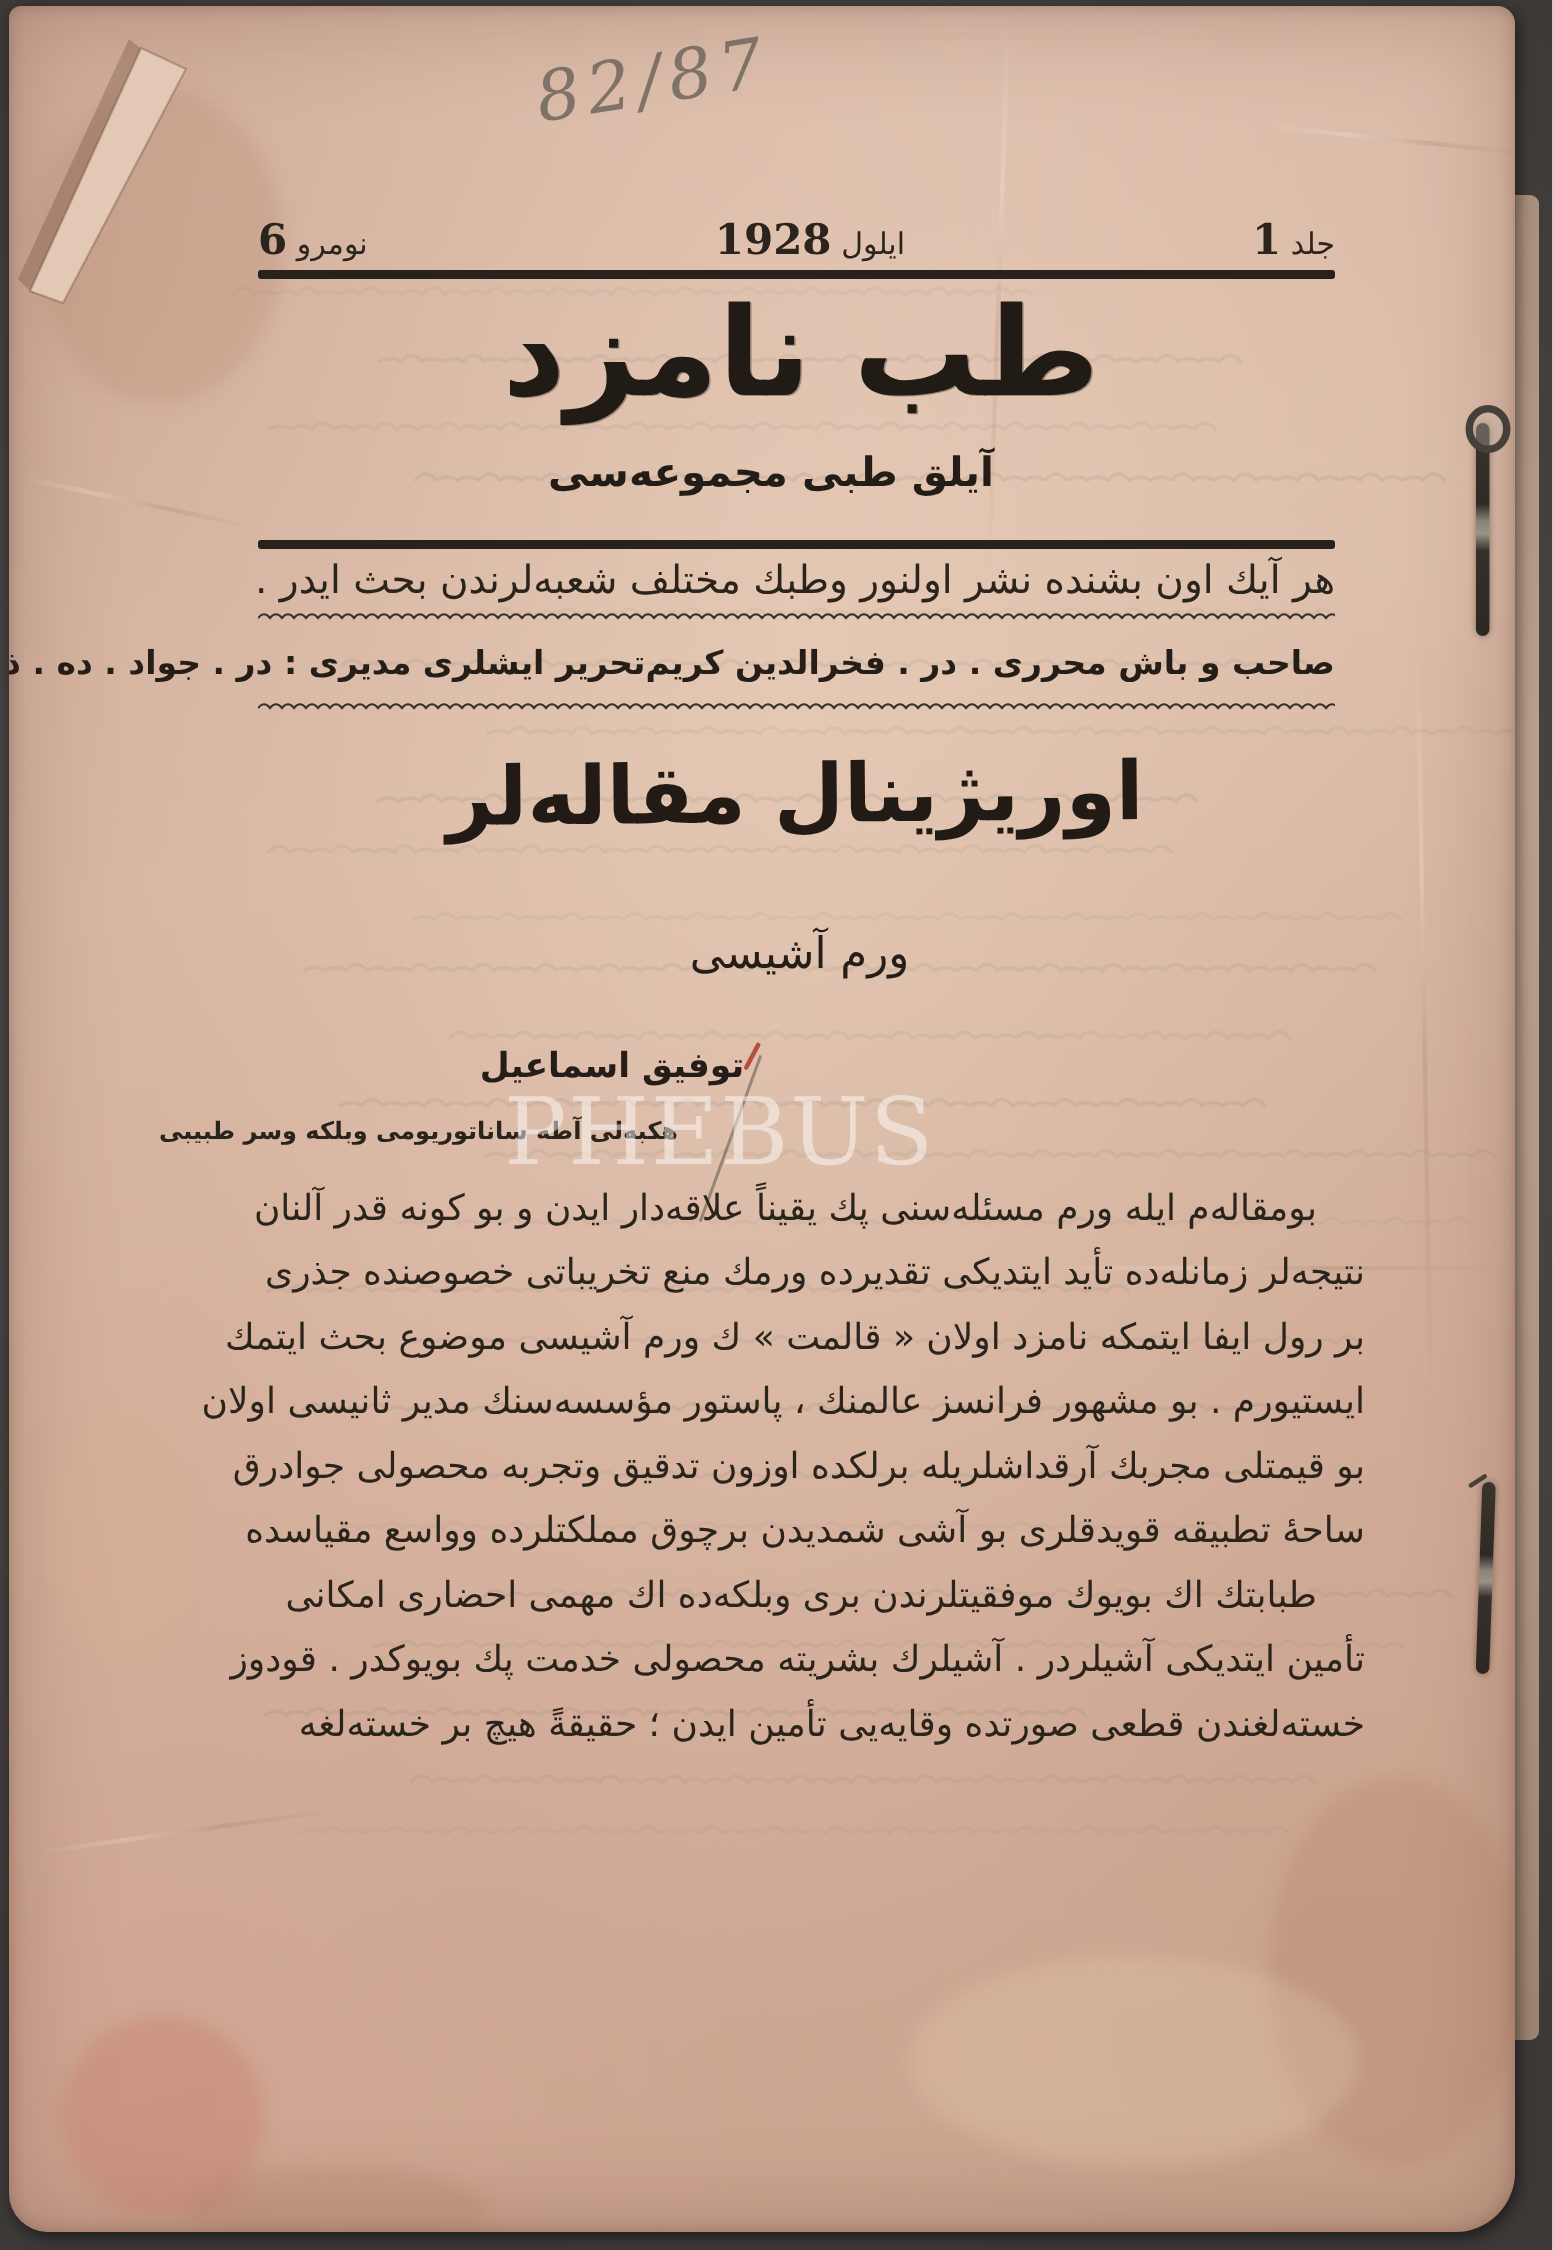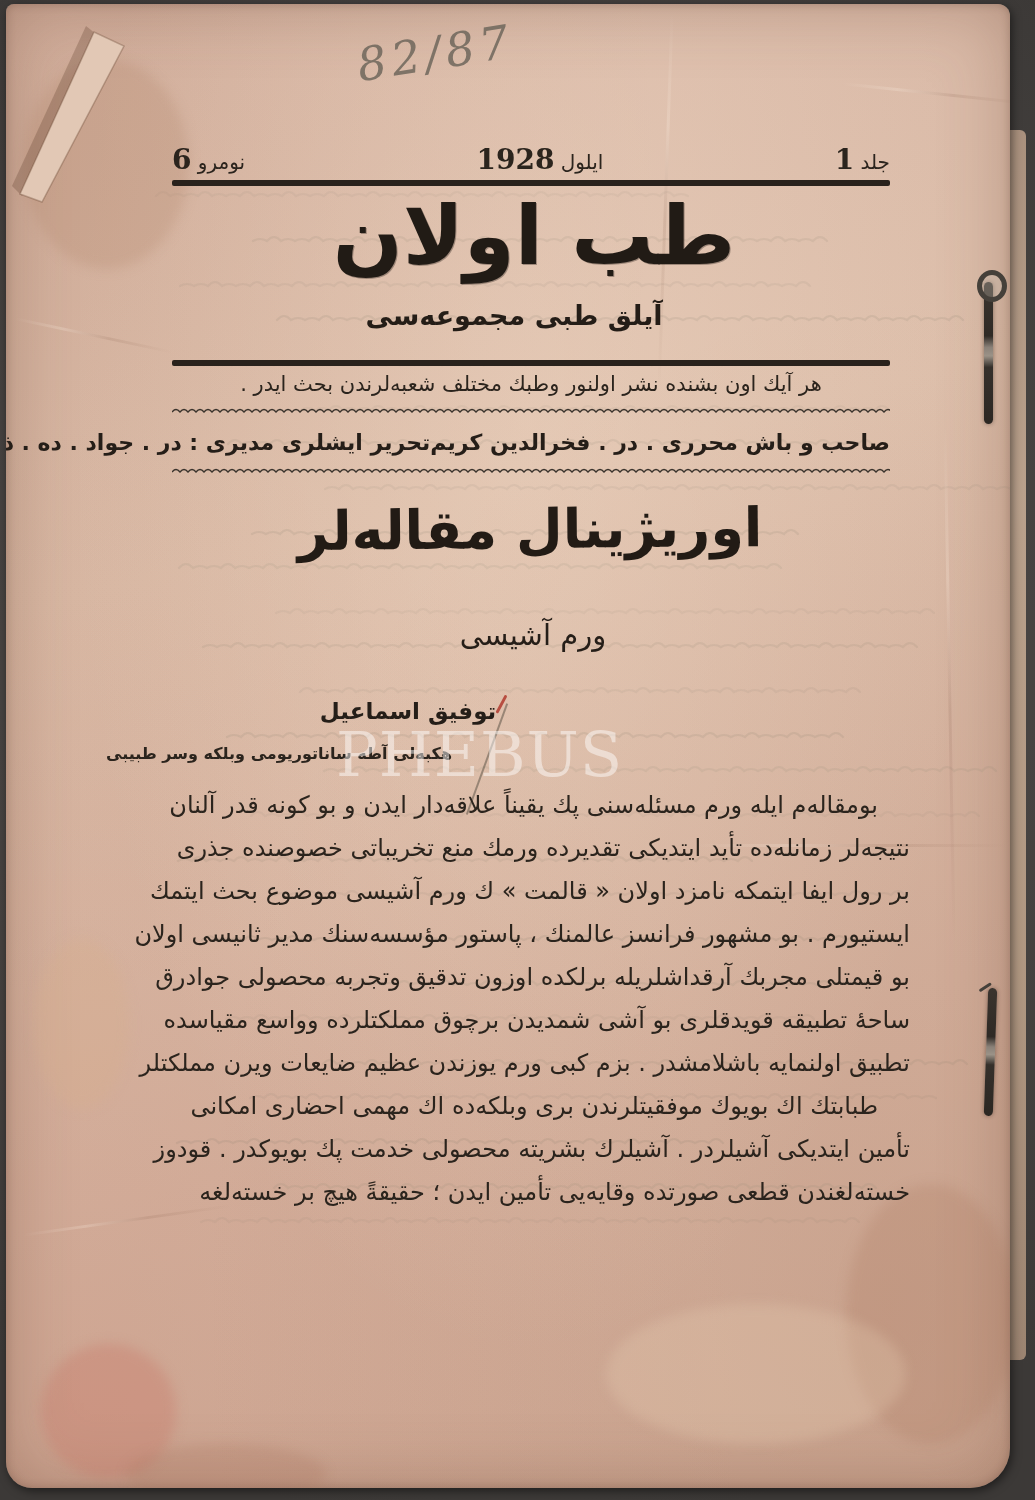--- a/index.html
+++ b/index.html
@@ -62,21 +62,21 @@
     text-shadow: 1px 1px 0 rgba(33,27,21,.35);
   }
   .masthead-subtitle {
     position:absolute; left:0; top:296px; width:1004px; text-align:center;
     font-size:27px; font-weight:700; color:#241d17; direction:rtl;
     transform:translateX(6px);
   }
 
   .motto {
     position:absolute; left:166px; top:368px; width:718px; text-align:center;
-    font-size:21px; color:#2b241d; direction:rtl; white-space:nowrap;
+    font-size:26px; color:#2b241d; direction:rtl; white-space:nowrap;
   }
 
   svg.wavy { position:absolute; left:166px; width:718px; height:10px; }
   .wavy1 { top:402px; } .wavy2 { top:462px; }
 
   .editors {
     position:absolute; left:166px; top:416px; width:718px; height:44px;
     display:flex; flex-direction:row-reverse; justify-content:space-between;
     align-items:center; direction:ltr;
   }
@@ -229,21 +229,21 @@
       <div class="header-cell">
         <span>ايلول</span> <b>1928</b>
       </div>
       <div class="header-cell">
         <span>نومرو</span> <b>6</b>
       </div>
     </div>
 
     <div class="rule rule1"></div>
 
-    <div class="masthead-title ink">طب اولان</div>
+    <div class="masthead-title ink">طب نامزد</div>
     <div class="masthead-subtitle ink">آيلق طبى مجموعه‌سى</div>
 
     <div class="rule rule2"></div>
 
     <div class="motto">هر آيك اون بشنده نشر اولنور وطبك مختلف شعبه‌لرندن بحث ايدر .</div>
 
     <svg class="wavy wavy1">
       <path fill="none" stroke="#3a332c" stroke-width="1.4" d="M0 6 q4 -5 8 0 q4 -5 8 0 q4 -5 8 0 q4 -5 8 0 q4 -5 8 0 q4 -5 8 0 q4 -5 8 0 q4 -5 8 0 q4 -5 8 0 q4 -5 8 0 q4 -5 8 0 q4 -5 8 0 q4 -5 8 0 q4 -5 8 0 q4 -5 8 0 q4 -5 8 0 q4 -5 8 0 q4 -5 8 0 q4 -5 8 0 q4 -5 8 0 q4 -5 8 0 q4 -5 8 0 q4 -5 8 0 q4 -5 8 0 q4 -5 8 0 q4 -5 8 0 q4 -5 8 0 q4 -5 8 0 q4 -5 8 0 q4 -5 8 0 q4 -5 8 0 q4 -5 8 0 q4 -5 8 0 q4 -5 8 0 q4 -5 8 0 q4 -5 8 0 q4 -5 8 0 q4 -5 8 0 q4 -5 8 0 q4 -5 8 0 q4 -5 8 0 q4 -5 8 0 q4 -5 8 0 q4 -5 8 0 q4 -5 8 0 q4 -5 8 0 q4 -5 8 0 q4 -5 8 0 q4 -5 8 0 q4 -5 8 0 q4 -5 8 0 q4 -5 8 0 q4 -5 8 0 q4 -5 8 0 q4 -5 8 0 q4 -5 8 0 q4 -5 8 0 q4 -5 8 0 q4 -5 8 0 q4 -5 8 0 q4 -5 8 0 q4 -5 8 0 q4 -5 8 0 q4 -5 8 0 q4 -5 8 0 q4 -5 8 0 q4 -5 8 0 q4 -5 8 0 q4 -5 8 0 q4 -5 8 0 q4 -5 8 0 q4 -5 8 0 q4 -5 8 0 q4 -5 8 0 q4 -5 8 0 q4 -5 8 0 q4 -5 8 0 q4 -5 8 0 q4 -5 8 0 q4 -5 8 0 q4 -5 8 0 q4 -5 8 0 q4 -5 8 0 q4 -5 8 0 q4 -5 8 0 q4 -5 8 0 q4 -5 8 0 q4 -5 8 0 q4 -5 8 0 q4 -5 8 0"></path>
     </svg>
 
@@ -268,21 +268,20 @@
 
     <div class="watermark">PHEBUS</div>
 
     <div class="body-block" id="body-lines">
         <div class="body-line indent">بومقاله‌م ايله ورم مسئله‌سنى پك يقيناً علاقه‌دار ايدن و بو كونه قدر آلنان</div>
         <div class="body-line">نتيجه‌لر زمانله‌ده تأيد ايتديكى تقديرده ورمك منع تخريباتى خصوصنده جذرى</div>
         <div class="body-line">بر رول ايفا ايتمكه نامزد اولان « قالمت » ك ورم آشيسى موضوع بحث ايتمك</div>
         <div class="body-line">ايستيورم . بو مشهور فرانسز عالمنك ، پاستور مؤسسه‌سنك مدير ثانيسى اولان</div>
         <div class="body-line">بو قيمتلى مجربك آرقداشلريله برلكده اوزون تدقيق وتجربه محصولى جواد‌رق</div>
         <div class="body-line">ساحهٔ تطبيقه قويدقلرى بو آشى شمديدن برچوق مملكتلرده وواسع مقياسده</div>
-        <div class="body-line">تطبيق اولنمايه باشلامشدر . بزم كبى ورم يوزندن عظيم ضايعات ويرن مملكتلر</div>
         <div class="body-line indent">طبابتك اك بويوك موفقيتلرندن برى وبلكه‌ده اك مهمى احضارى امكانى</div>
         <div class="body-line">تأمين ايتديكى آشيلردر . آشيلرك بشريته محصولى خدمت پك بويوكدر . قودوز</div>
         <div class="body-line">خسته‌لغندن قطعى صورتده وقايه‌يى تأمين ايدن ؛ حقيقةً هيچ بر خسته‌لغه</div>
       </div>
 
     <div class="staple staple1"></div>
     <div class="staple staple2"></div>
 
   </div>
 </div>

